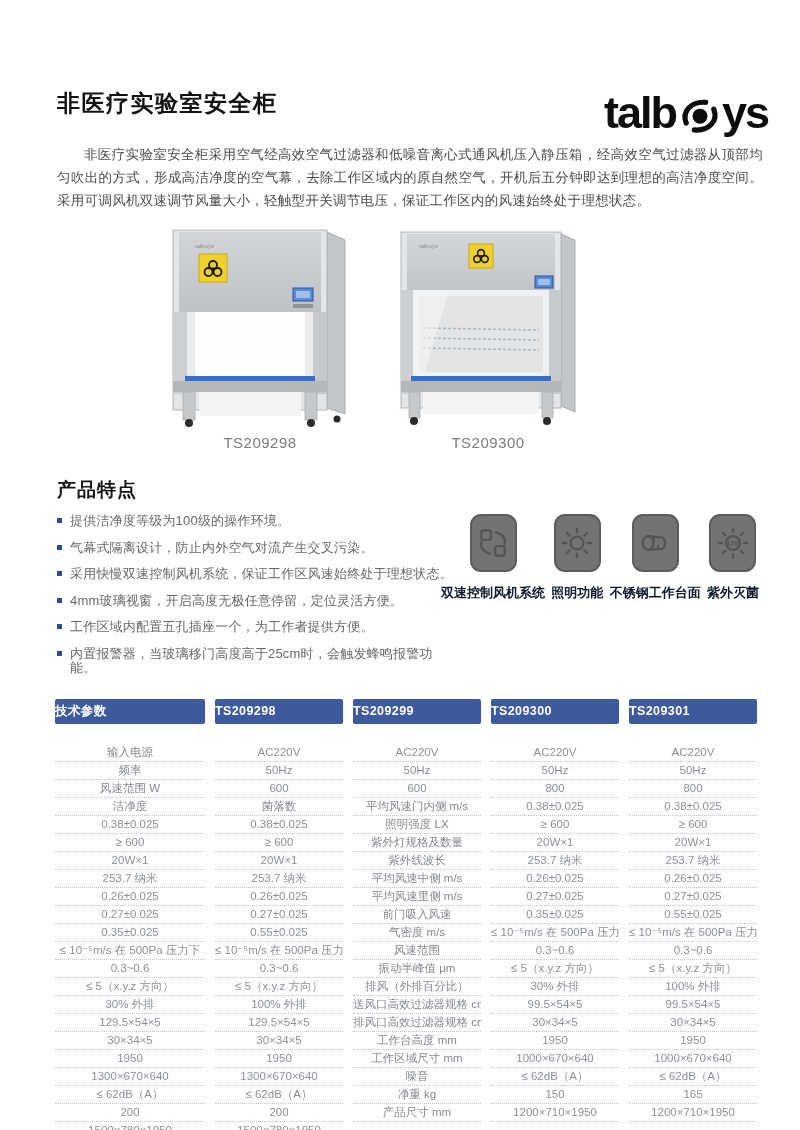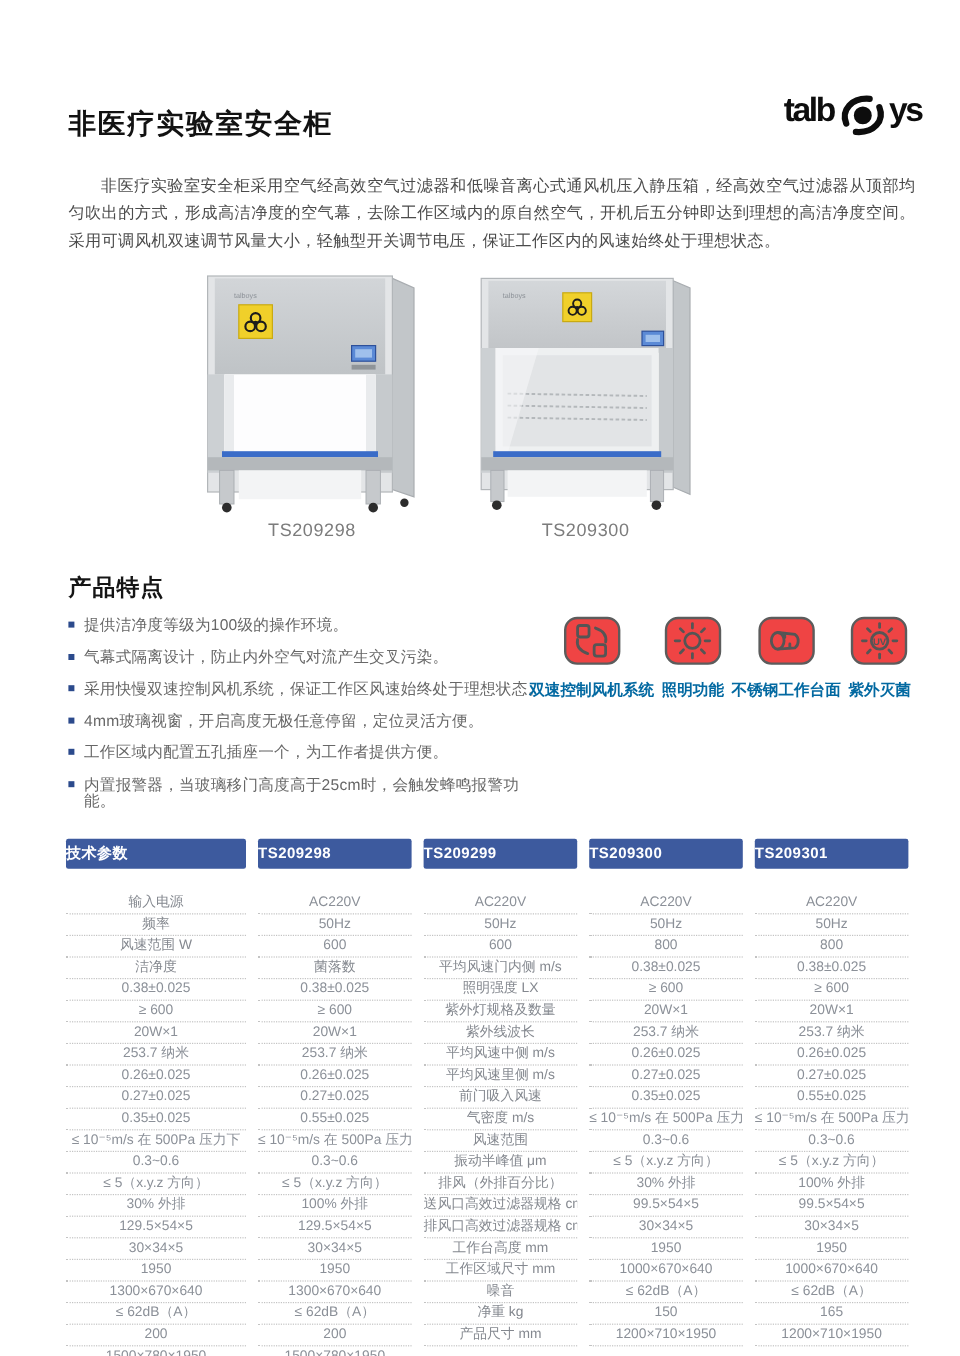--- a/index.html
+++ b/index.html
@@ -3,43 +3,43 @@
 <meta charset="utf-8">
 <style>
   * { margin:0; padding:0; box-sizing:border-box; }
   html,body { background:#ffffff; }
   body { font-family:"Liberation Sans","DejaVu Sans",sans-serif; }
   .page { position:relative; width:800px; height:1130px; background:#fff; overflow:hidden; margin:0 auto; }
 
   
   .header-row { position:absolute; left:57px; right:32px; top:66px; display:flex; justify-content:space-between; align-items:flex-start; }
   .page-title { font-size:23px; font-weight:bold; color:#121212; letter-spacing:1.5px; margin-top:22px; }
-  .logo { display:flex; align-items:center; color:#0d0d0d; font-weight:bold; font-size:28px; letter-spacing:-2px; line-height:1; }
+  .logo { display:flex; align-items:center; color:#0d0d0d; font-weight:bold; font-size:45px; letter-spacing:-2px; line-height:1;margin-top:20px; }
   .logo .logo-mark { width:46px; height:46px; margin:6px -1px 0 1px; }
 
   
   .intro { position:absolute; left:57px; top:143px; width:706px; font-size:13.5px; line-height:23px; color:#4b4b4b; text-align:justify; text-indent:2em; letter-spacing:0.3px; }
 
   
   .figure { position:absolute; top:226px; text-align:center; }
   .figure-1 { left:155px; width:210px; }
   .figure-2 { left:393px; width:190px; }
   .figure svg { display:block; width:100%; height:auto; }
   .figure-caption { margin-top:3px; font-size:15px; color:#7c7c7c; letter-spacing:0.5px; }
 
   
   .features-heading { position:absolute; left:57px; top:477px; font-size:19px; font-weight:bold; color:#151515; letter-spacing:1px; }
   .feature-list { position:absolute; left:57px; top:514px; width:400px; list-style:none; }
   .bullet-item { display:flex; align-items:flex-start; margin-bottom:12.5px; font-size:13px; color:#676767; line-height:14px; letter-spacing:0.2px; }
   .bullet-item .sq { flex:0 0 auto; width:5px; height:5px; background:#2b4a8c; margin:4px 8px 0 0; }
   .icon-panel { position:absolute; left:441px; top:514px; width:318px; display:flex; justify-content:space-between; align-items:flex-start; }
   .icon-card { display:flex; flex-direction:column; align-items:center; }
-  .icon-box { width:47px; height:40px; border:2.5px solid #5c5c5c; border-radius:11px; display:flex; align-items:center; justify-content:center; background:#ef4444; }
+  .icon-box { width:47px; height:58px; border:2.5px solid #5c5c5c; border-radius:11px; display:flex; align-items:center; justify-content:center; background:#737373; }
   .icon-box svg { width:34px; height:34px; }
-  .icon-label { margin-top:12px; font-size:13px; font-weight:bold; color:#0369a1; white-space:nowrap; }
+  .icon-label { margin-top:12px; font-size:13px; font-weight:bold; color:#0f172a; white-space:nowrap; }
 
   
   .spec-table { position:absolute; left:55px; top:699px; width:702px; display:grid; grid-template-columns:150px 1fr 1fr 1fr 1fr; column-gap:10px; }
   .spec-head { background:#3d5a9e; color:#fff; font-size:12.5px; font-weight:bold; text-align:left; line-height:25px; height:25px; border-radius:2px; margin-bottom:20px; letter-spacing:0.4px; }
   .spec-cell { text-align:center; font-size:11.5px; color:#8b9098; line-height:13px; padding:2px 0; border-bottom:1px dotted #c3c3c3; white-space:nowrap; overflow:hidden; }
   .spec-label { color:#84888f; }
   .spec-span { grid-column:2 / 6; }
 </style>
 </head>
 <body>

